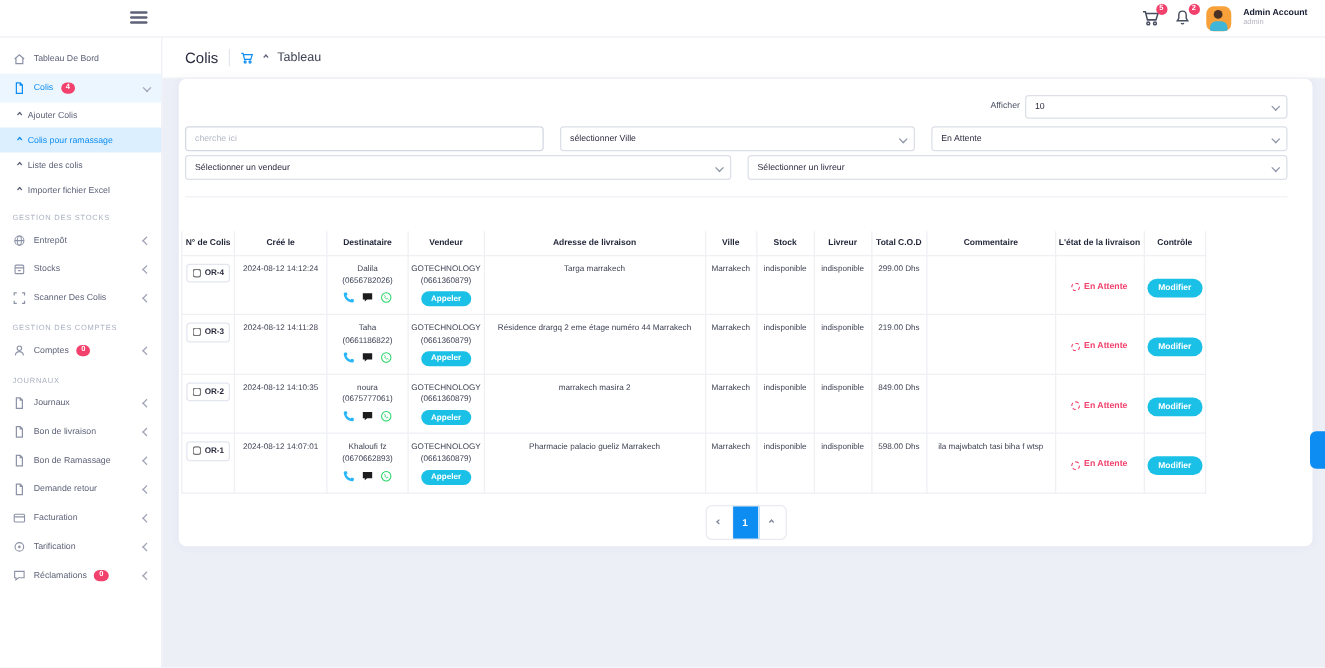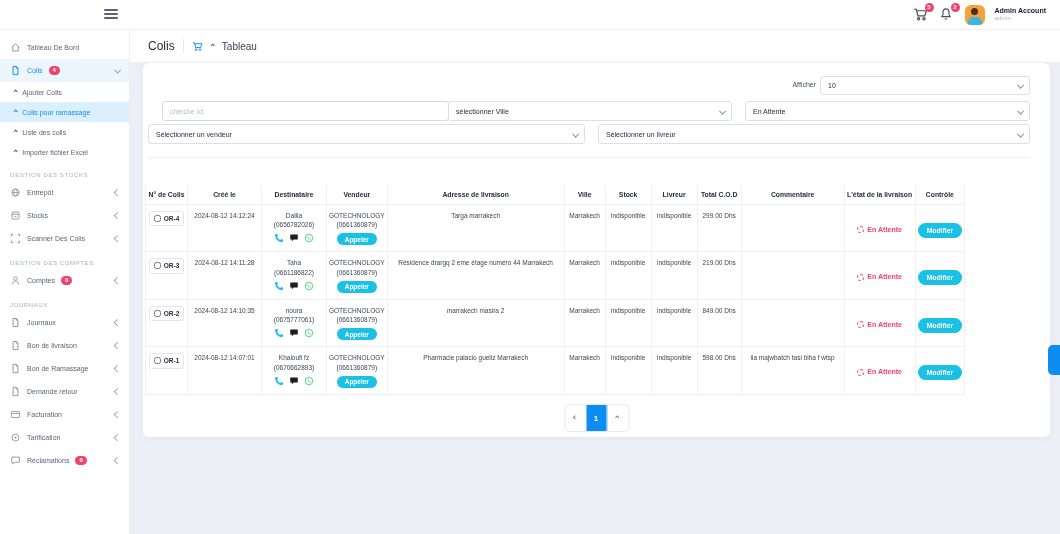--- a/index.html
+++ b/index.html
@@ -309,21 +309,21 @@
 </div>
 
 <div class="card">
 
   <span class="flabel" style="top:18px; left:625px; width:48px; text-align:right;">Afficher</span>
   <div class="fselect" style="top:13px; left:677px; width:210px;">
     <span>10</span>
     <span class="chev down"></span>
   </div>
 
-  <input class="finput" style="top: 38px; left: 19px; width: 287px;" type="text" placeholder="cherche ici">
+  <input class="finput" style="top: 38px; left: 5px; width: 287px;" type="text" placeholder="cherche ici">
   <div class="fselect" style="top:38px; left:305px; width:284px; height:20px;">
     <span>sélectionner Ville</span>
     <span class="chev down"></span>
   </div>
   <div class="fselect" style="top:38px; left:602px; width:285px; height:20px;">
     <span>En Attente</span>
     <span class="chev down"></span>
   </div>
   <div class="fselect" style="top:61px; left:5px; width:437px; height:20px;">
     <span>Sélectionner un vendeur</span>

